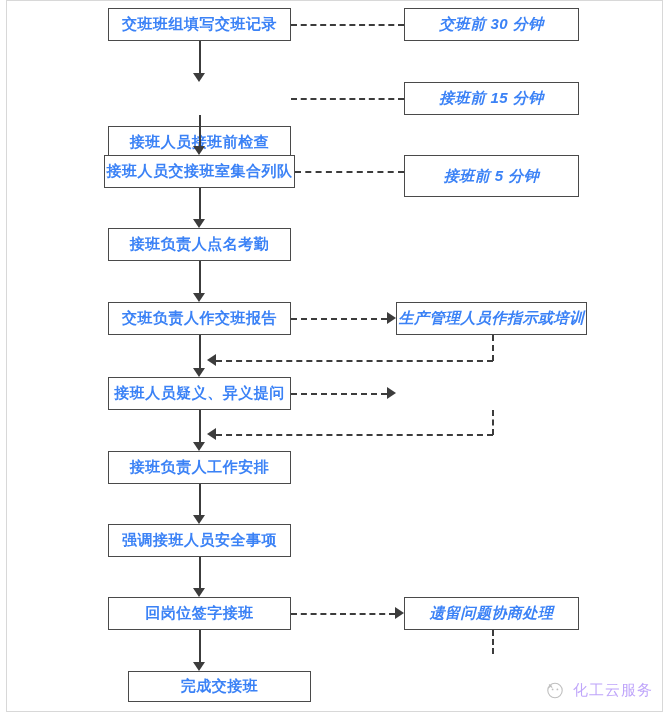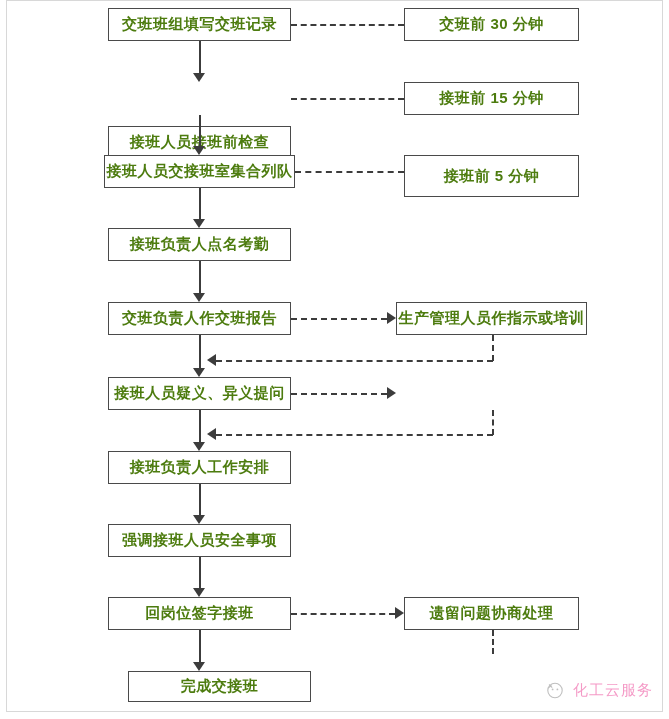--- a/index.html
+++ b/index.html
@@ -29,28 +29,29 @@
     pointer-events: none;
   }
   .node {
     position: absolute;
     box-sizing: border-box;
     border: 1px solid #4a4a4a;
     background: #ffffff;
     display: flex;
     align-items: center;
     justify-content: center;
-    color: #4d7c0f;
+    color: #3b82f6;
     font-size: 15px;
     letter-spacing: 0.5px;
     white-space: nowrap;
     font-weight: 600;
   }
   .node.right {
     font-weight: 600;
+    font-style: italic;
   }
   
   .vline {
     position: absolute;
     width: 0;
     border-left: 2px solid #3c3c3c;
   }
   .dash-h {
     position: absolute;
     height: 0;
@@ -96,21 +97,21 @@
     gap: 7px;
     opacity: 0.55;
   }
   .wm-logo {
     width: 22px;
     height: 22px;
     position: relative;
   }
   .wm-text {
     font-size: 15px;
-    color: #ec4899;
+    color: #8b5cf6;
     letter-spacing: 1px;
     white-space: nowrap;
     text-align: center;
   }
 </style>
 </head>
 <body>
 
 <div id="canvas">
 

